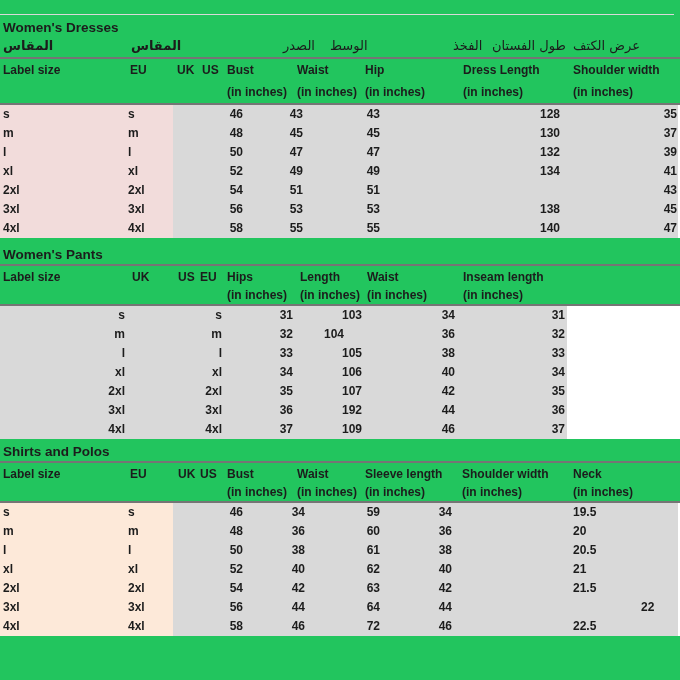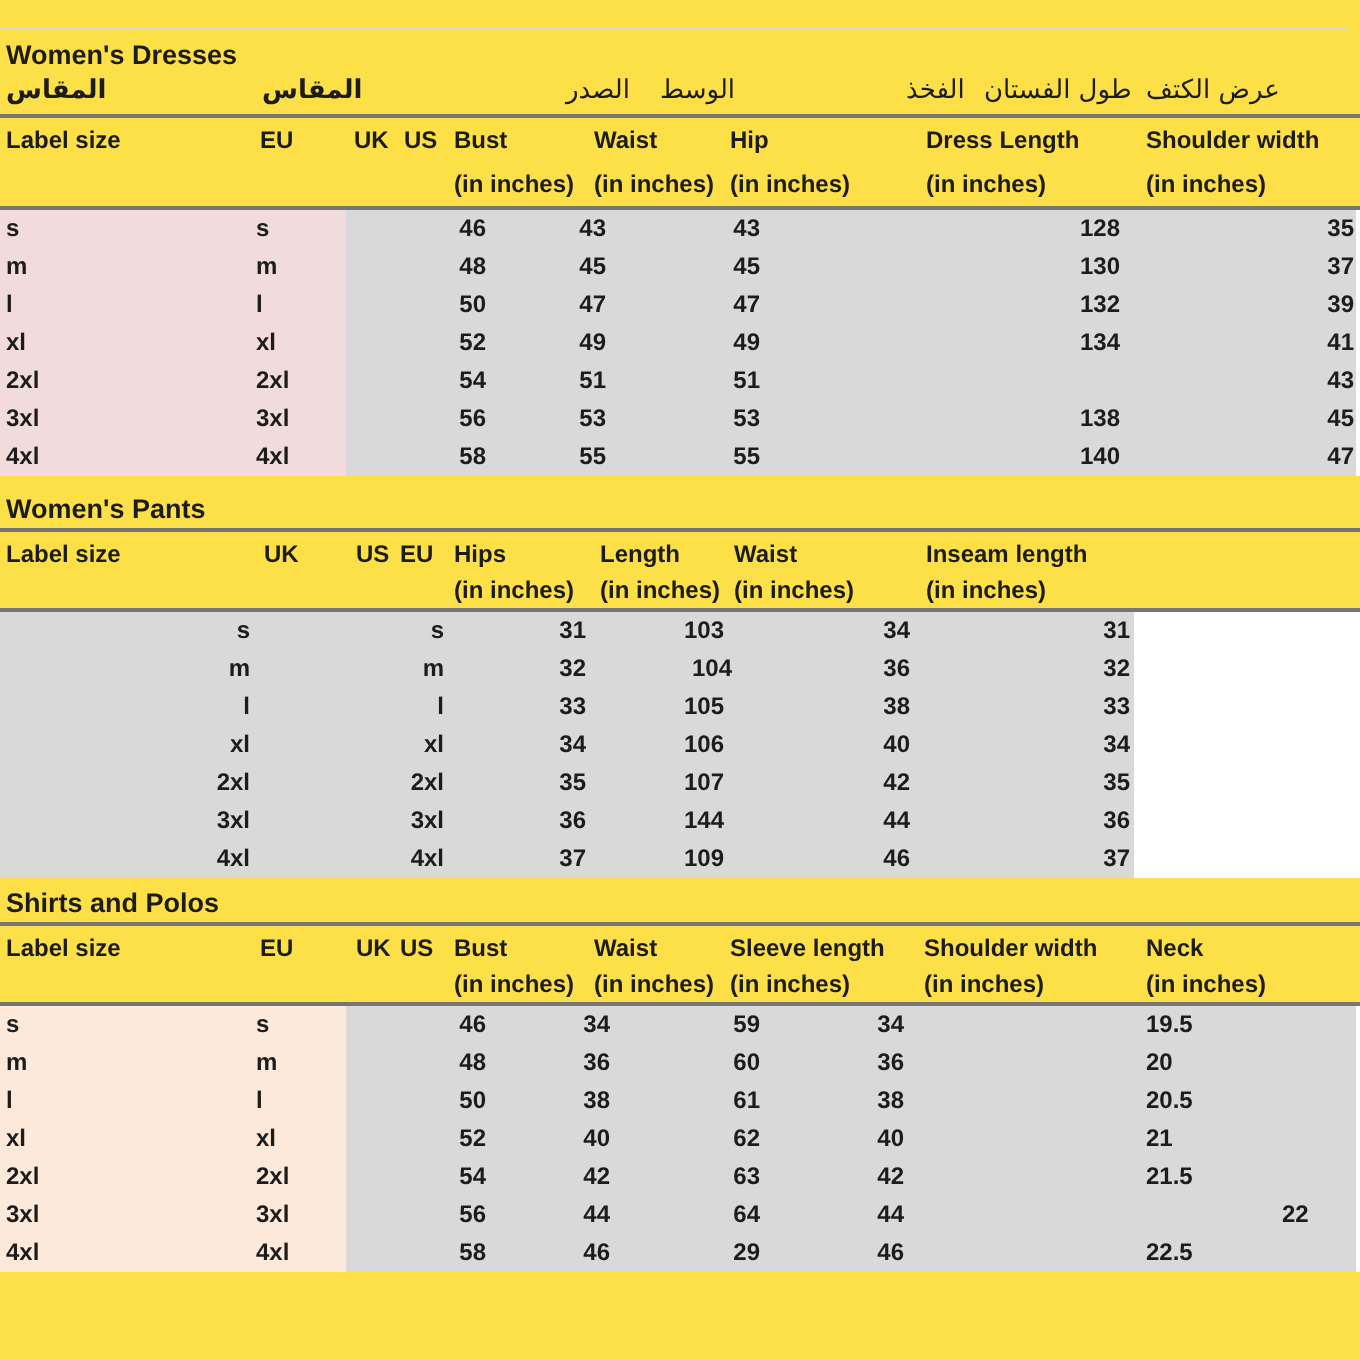--- a/index.html
+++ b/index.html
@@ -1,21 +1,21 @@
 <!DOCTYPE html>
 <html><head>
 <meta charset="utf-8">
 <style>
   html,body{margin:0;padding:0;}
   body{
     width:680px;height:680px;background:#ffffff;
     font-family:"Liberation Sans",sans-serif;
     color:#1c1c1c;
   }
-  .canvas{position:relative;width:680px;height:680px;overflow:hidden;background:#fde047;}
+  .canvas{position:relative;width:680px;height:680px;overflow:hidden;background:#22c55e;}
   .topline{border-top:1px solid #d9d9d9;margin-top:14px;width:674px;}
   .title{font-size:13.5px;font-weight:700;line-height:18px;padding:4px 0 0 3px;white-space:nowrap;}
   .title2{font-size:13.5px;font-weight:700;line-height:18px;padding-left:3px;white-space:nowrap;}
   .rule{border-top:2px solid #757575;width:680px;height:0;}
   .arabic{position:relative;height:20px;font-family:"DejaVu Sans",sans-serif;font-size:13px;}
   .arabic span{position:absolute;top:1px;white-space:nowrap;}
   .b{font-weight:700;}
   .hdr{position:relative;font-weight:700;font-size:12px;padding-left:44px;}
   .dresses .hdr{height:44px;}
   .pants .hdr,.tshirts .hdr{height:38px;}
@@ -167,21 +167,21 @@
           <span class="cell" style="right: 458px;">s</span>
           <span class="cell" style="right: 387px;">31</span>
           <span class="cell" style="right: 318px;">103</span>
           <span class="cell" style="right: 225px;">34</span>
           <span class="cell" style="right: 115px;">31</span>
         </div>
         <div class="row">
           <span class="cell" style="right: 555px;">m</span>
           <span class="cell" style="right: 458px;">m</span>
           <span class="cell" style="right: 387px;">32</span>
-          <span class="cell" style="right: 314px;">104</span>
+          <span class="cell" style="right: 336px;">104</span>
           <span class="cell" style="right: 225px;">36</span>
           <span class="cell" style="right: 115px;">32</span>
         </div>
         <div class="row">
           <span class="cell" style="right: 555px;">l</span>
           <span class="cell" style="right: 458px;">l</span>
           <span class="cell" style="right: 387px;">33</span>
           <span class="cell" style="right: 318px;">105</span>
           <span class="cell" style="right: 225px;">38</span>
           <span class="cell" style="right: 115px;">33</span>
@@ -199,21 +199,21 @@
           <span class="cell" style="right: 458px;">2xl</span>
           <span class="cell" style="right: 387px;">35</span>
           <span class="cell" style="right: 318px;">107</span>
           <span class="cell" style="right: 225px;">42</span>
           <span class="cell" style="right: 115px;">35</span>
         </div>
         <div class="row">
           <span class="cell" style="right: 555px;">3xl</span>
           <span class="cell" style="right: 458px;">3xl</span>
           <span class="cell" style="right: 387px;">36</span>
-          <span class="cell" style="right: 318px;">144</span>
+          <span class="cell" style="right: 318px;">192</span>
           <span class="cell" style="right: 225px;">44</span>
           <span class="cell" style="right: 115px;">36</span>
         </div>
         <div class="row">
           <span class="cell" style="right: 555px;">4xl</span>
           <span class="cell" style="right: 458px;">4xl</span>
           <span class="cell" style="right: 387px;">37</span>
           <span class="cell" style="right: 318px;">109</span>
           <span class="cell" style="right: 225px;">46</span>
           <span class="cell" style="right: 115px;">37</span>
@@ -298,20 +298,20 @@
           <span class="cell" style="right: 375px;">44</span>
           <span class="cell" style="right: 300px;">64</span>
           <span class="cell" style="right: 228px;">44</span>
           <span class="cell" style="left: 603px; margin-left: 38px;">22</span>
         </div>
         <div class="row">
           <span class="cell" style="left: 3px;">4xl</span>
           <span class="cell" style="left: 128px;">4xl</span>
           <span class="cell" style="right: 437px;">58</span>
           <span class="cell" style="right: 375px;">46</span>
-          <span class="cell" style="right: 300px;">29</span>
+          <span class="cell" style="right: 300px;">72</span>
           <span class="cell" style="right: 228px;">46</span>
           <span class="cell" style="left: 573px;">22.5</span>
         </div>
       </div>
   </section>
 
 </div>
 
 </body></html>

